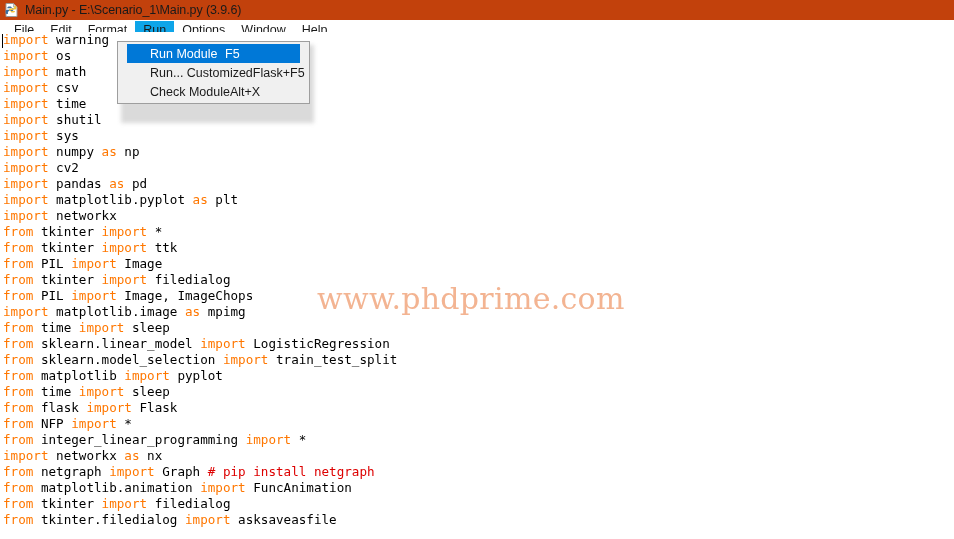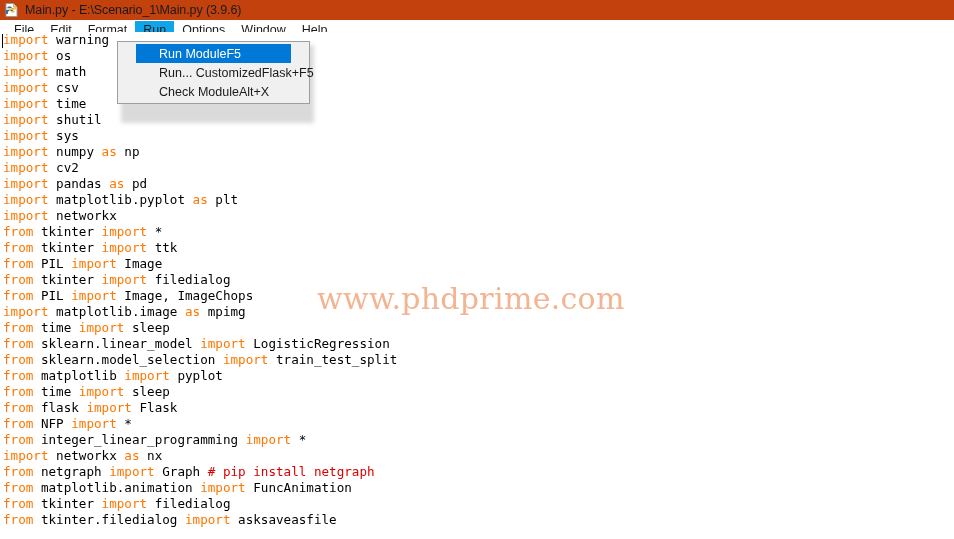--- a/index.html
+++ b/index.html
@@ -141,21 +141,21 @@
     padding: 2px 0 2px 0;
   }
   .dd-item {
     position: relative;
     height: 19px;
     display: flex;
     align-items: center;
     font-size: 12.5px;
     color: #1a1a1a;
     padding: 0 3px 0 0;
-    margin: 0 18px;
+    margin: 0 9px;
     cursor: default;
   }
   .dd-item.selected {
     background: #0078d7;
     color: #ffffff;
   }
   .dd-label {
     padding-left: 23px;
     flex: 1 1 auto;
     white-space: nowrap;

